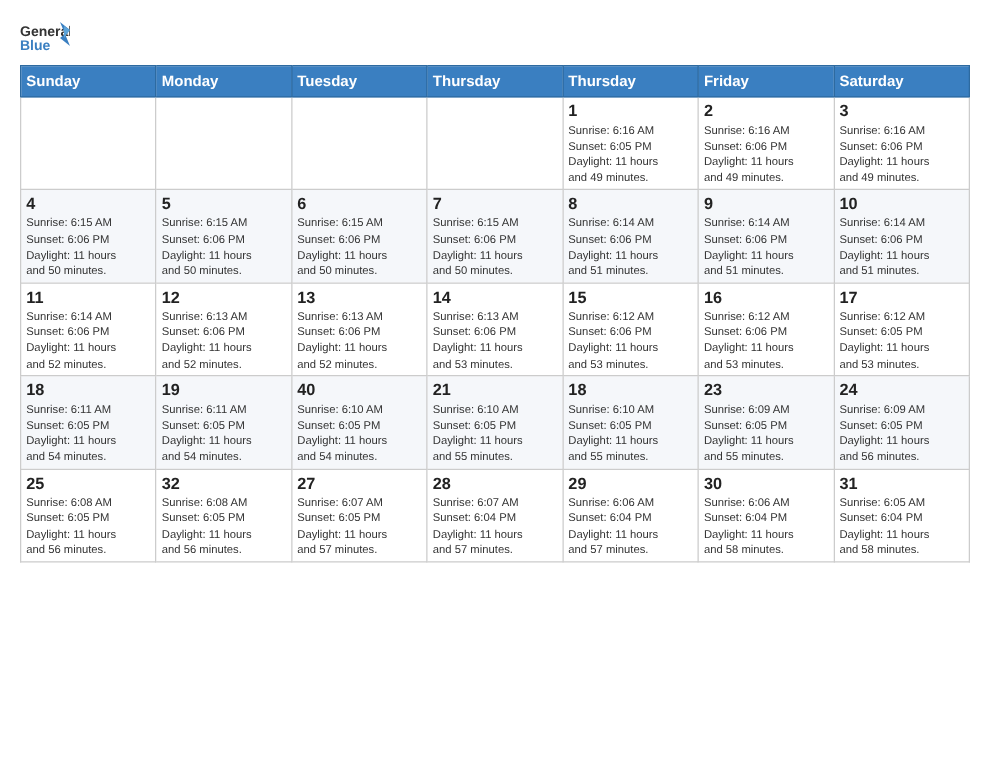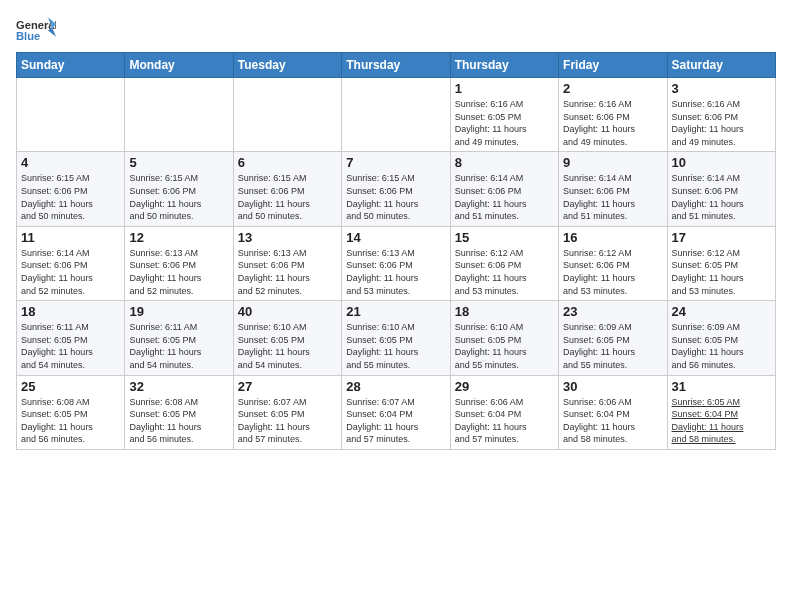--- a/index.html
+++ b/index.html
@@ -339,20 +339,20 @@
         </td>
         <td>
           <div class="day-number">30</div>
           <div class="day-info" style="white-space: pre-line;">Sunrise: 6:06 AM
 Sunset: 6:04 PM
 Daylight: 11 hours
 and 58 minutes.</div>
         </td>
         <td>
           <div class="day-number">31</div>
-          <div class="day-info" style="white-space: pre-line; text-decoration: underline;">Sunrise: 6:05 AM
+          <div class="day-info" style="white-space: pre-line;">Sunrise: 6:05 AM
 Sunset: 6:04 PM
 Daylight: 11 hours
 and 58 minutes.</div>
         </td>
       </tr>
     </tbody>
 </table>
 
 </body></html>

